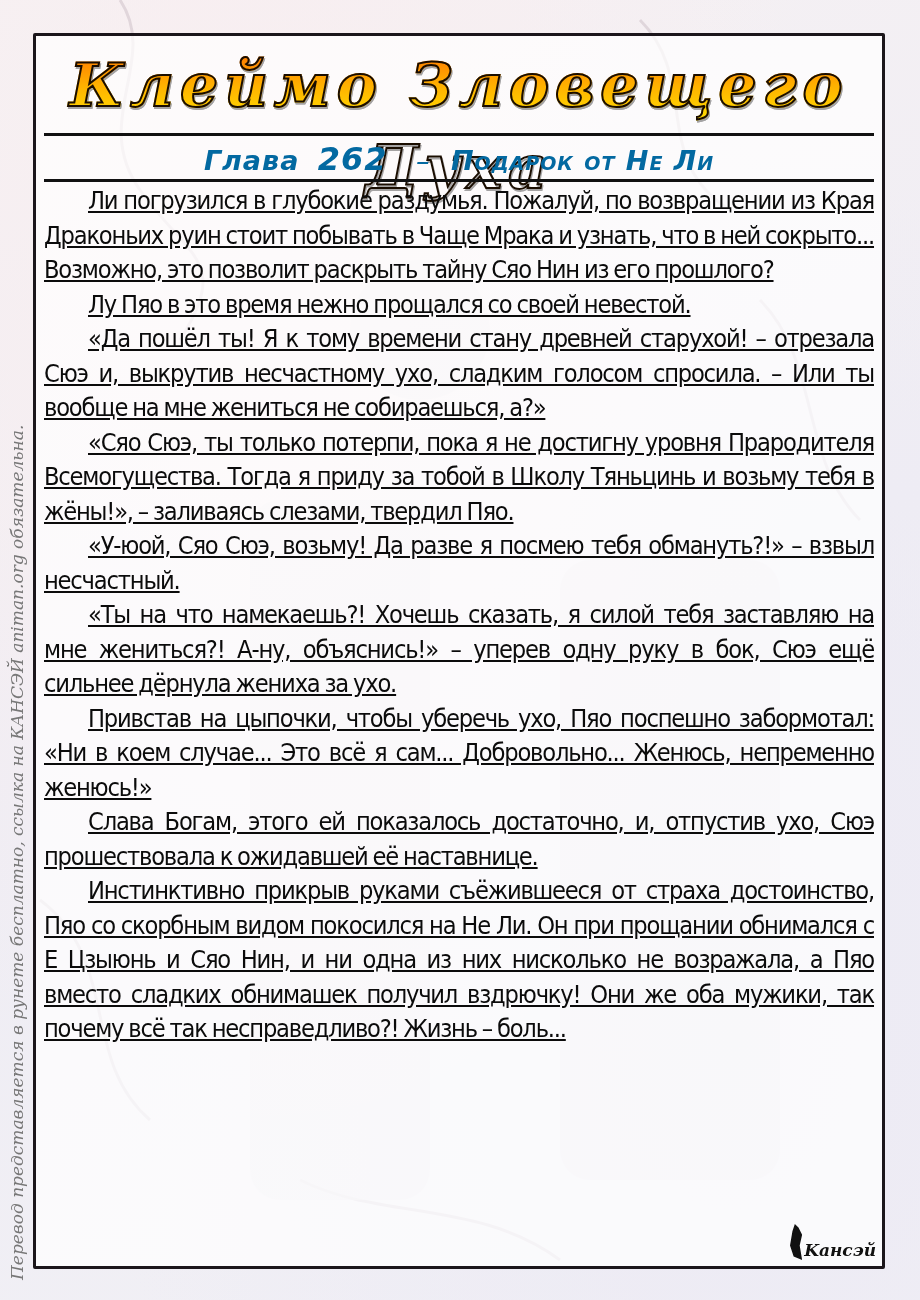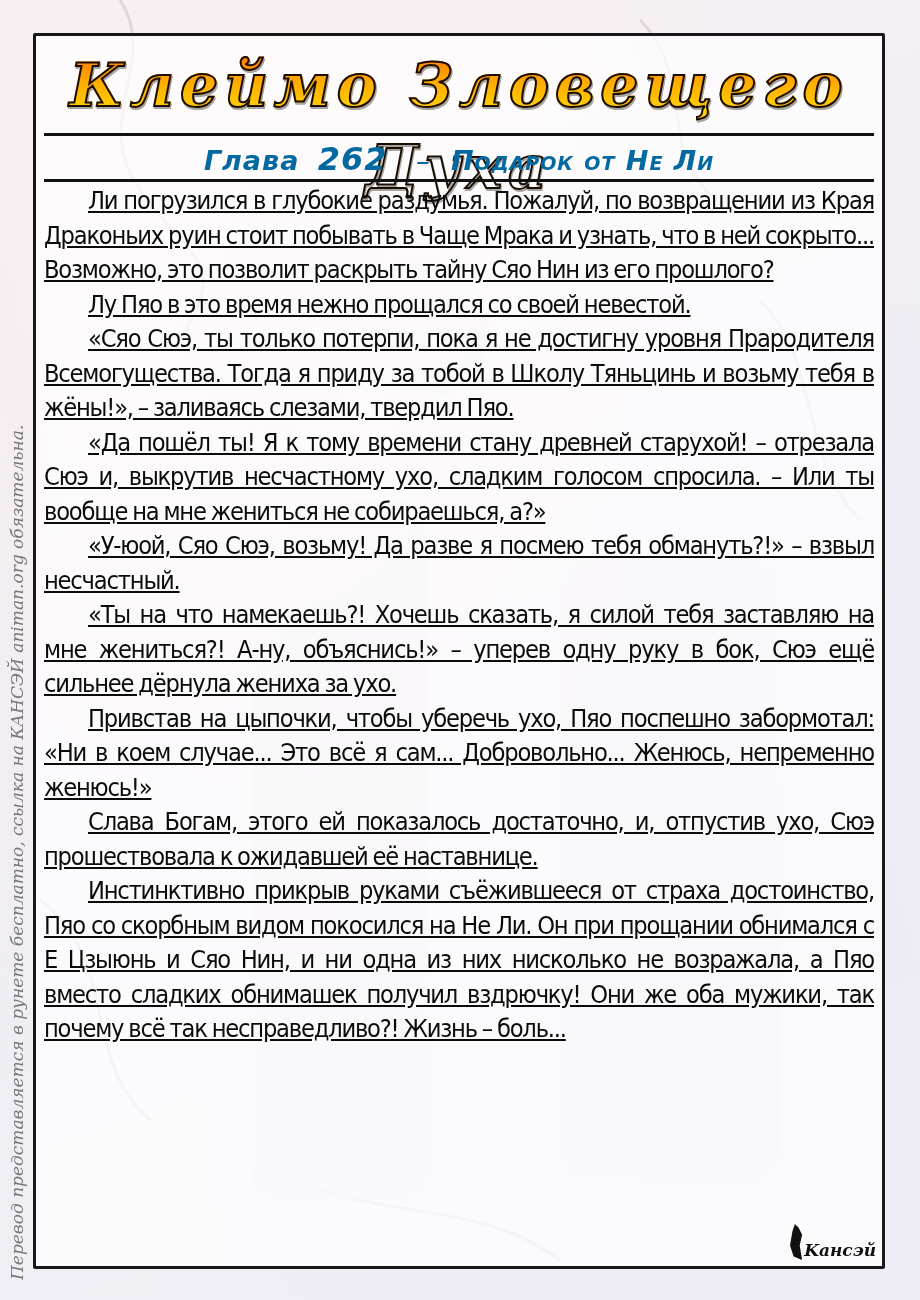--- a/index.html
+++ b/index.html
@@ -101,22 +101,22 @@
     <span>Глава</span>
     <span class="num">262</span>
     <span class="dash">–</span>
     <span class="sub">Подарок от Не Ли</span>
   </div>
   <div class="rule bottom"></div>
 
   <div class="body-text">
     <p>Ли погрузился в глубокие раздумья. Пожалуй, по возвращении из Края Драконьих руин стоит побывать в Чаще Мрака и узнать, что в ней сокрыто... Возможно, это позволит раскрыть тайну Сяо Нин из его прошлого?</p>
     <p>Лу Пяо в это время нежно прощался со своей невестой.</p>
+    <p>«Да пошёл ты! Я к тому времени стану древней старухой! – отрезала Сюэ и, выкрутив несчастному ухо, сладким голосом спросила. – Или ты вообще на мне жениться не собираешься, а?»</p>
     <p>«Сяо Сюэ, ты только потерпи, пока я не достигну уровня Прародителя Всемогущества. Тогда я приду за тобой в Школу Тяньцинь и возьму тебя в жёны!», – заливаясь слезами, твердил Пяо.</p>
-    <p>«Да пошёл ты! Я к тому времени стану древней старухой! – отрезала Сюэ и, выкрутив несчастному ухо, сладким голосом спросила. – Или ты вообще на мне жениться не собираешься, а?»</p>
     <p>«У-юой, Сяо Сюэ, возьму! Да разве я посмею тебя обмануть?!» – взвыл несчастный.</p>
     <p>«Ты на что намекаешь?! Хочешь сказать, я силой тебя заставляю на мне жениться?! А-ну, объяснись!» – уперев одну руку в бок, Сюэ ещё сильнее дёрнула жениха за ухо.</p>
     <p>Привстав на цыпочки, чтобы уберечь ухо, Пяо поспешно забормотал: «Ни в коем случае... Это всё я сам... Добровольно... Женюсь, непременно женюсь!»</p>
     <p>Слава Богам, этого ей показалось достаточно, и, отпустив ухо, Сюэ прошествовала к ожидавшей её наставнице.</p>
     <p>Инстинктивно прикрыв руками съёжившееся от страха достоинство, Пяо со скорбным видом покосился на Не Ли. Он при прощании обнимался с Е Цзыюнь и Сяо Нин, и ни одна из них нисколько не возражала, а Пяо вместо сладких обнимашек получил вздрючку! Они же оба мужики, так почему всё так несправедливо?! Жизнь – боль...</p>
   </div>
 
   <div class="logo">
     <span class="brush"></span>
     <span class="mark">Kансэй</span>

